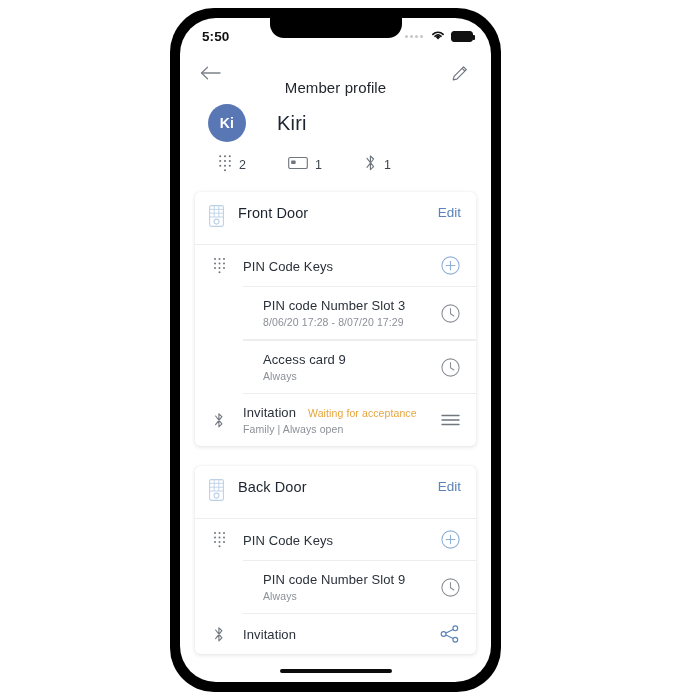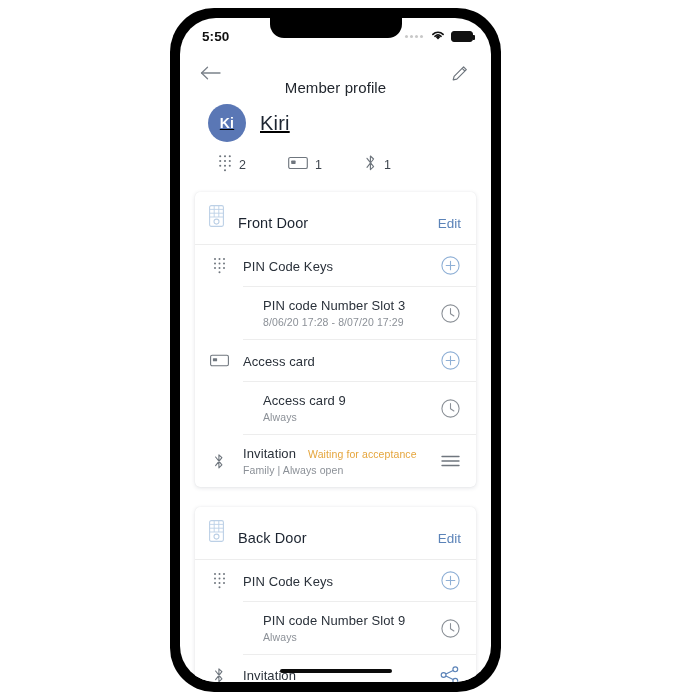--- a/index.html
+++ b/index.html
@@ -139,22 +139,21 @@
     align-items: center;
     justify-content: center;
     cursor: pointer;
   }
 
   
   .profile {
     padding: 8px 0 0 28px;
     display: flex;
     align-items: center;
-    gap: 14px;
-    text-decoration: underline;
+    gap: 31px;
   }
 
   .avatar {
     width: 38px;
     height: 38px;
     border-radius: 50%;
     background: #5a77b5;
     color: #ffffff;
     display: flex;
     align-items: center;
@@ -197,21 +196,21 @@
   .card {
     background: #ffffff;
     border-radius: 5px;
     box-shadow: 0 1px 4px rgba(40, 50, 70, 0.13), 0 0 1px rgba(40,50,70,0.10);
     margin-bottom: 20px;
     overflow: hidden;
   }
 
   .card-header {
     display: flex;
-    align-items: flex-end;
+    align-items: flex-start;
     padding: 13px 15px 13px 14px;
     border-bottom: 1px solid #ededed;
   }
 
   .card-header-title {
     flex: 1;
     font-size: 14.5px;
     color: #1c2430;
     margin-left: 14px;
     letter-spacing: 0.1px;
@@ -448,37 +447,20 @@
             </span>
             <span class="row-action">
               <svg width="19" height="19" viewBox="0 0 19 19">
                 <circle cx="9.5" cy="9.5" r="8.6" stroke="#8b9097" stroke-width="1.1" fill="none"></circle>
                 <path d="M9.5 4.6 V9.7 L12.9 12.0" stroke="#8b9097" stroke-width="1.1" fill="none" stroke-linecap="round" stroke-linejoin="round"></path>
               </svg>
             </span>
           </div>
           <div class="inner-divider"></div>
 
-          <div class="row">
-            <span class="row-icon">
-              <svg width="19" height="13" viewBox="0 0 19 13">
-                <rect x="0.6" y="1.2" width="17.8" height="10.5" rx="1.5" stroke="#6f767e" stroke-width="1.1" fill="none"></rect>
-                <rect x="2.9" y="4.2" width="4.2" height="3.1" rx="0.6" fill="#6f767e"></rect>
-              </svg>
-            </span>
-            <span class="row-body">
-              <span class="row-title">Access card</span>
-            </span>
-            <span class="row-action">
-              <svg width="19" height="19" viewBox="0 0 19 19">
-                <circle cx="9.5" cy="9.5" r="8.6" stroke="#8fb0d6" stroke-width="1.1" fill="none"></circle>
-                <path d="M9.5 5.2 V13.8 M5.2 9.5 H13.8" stroke="#8fb0d6" stroke-width="1.1" stroke-linecap="round"></path>
-              </svg>
-            </span>
-          </div>
           <div class="inner-divider"></div>
 
           <div class="row">
             <span class="row-icon"></span>
             <span class="row-body indented">
               <div class="row-title">Access card 9</div>
               <div class="row-sub">Always</div>
             </span>
             <span class="row-action">
               <svg width="19" height="19" viewBox="0 0 19 19">

